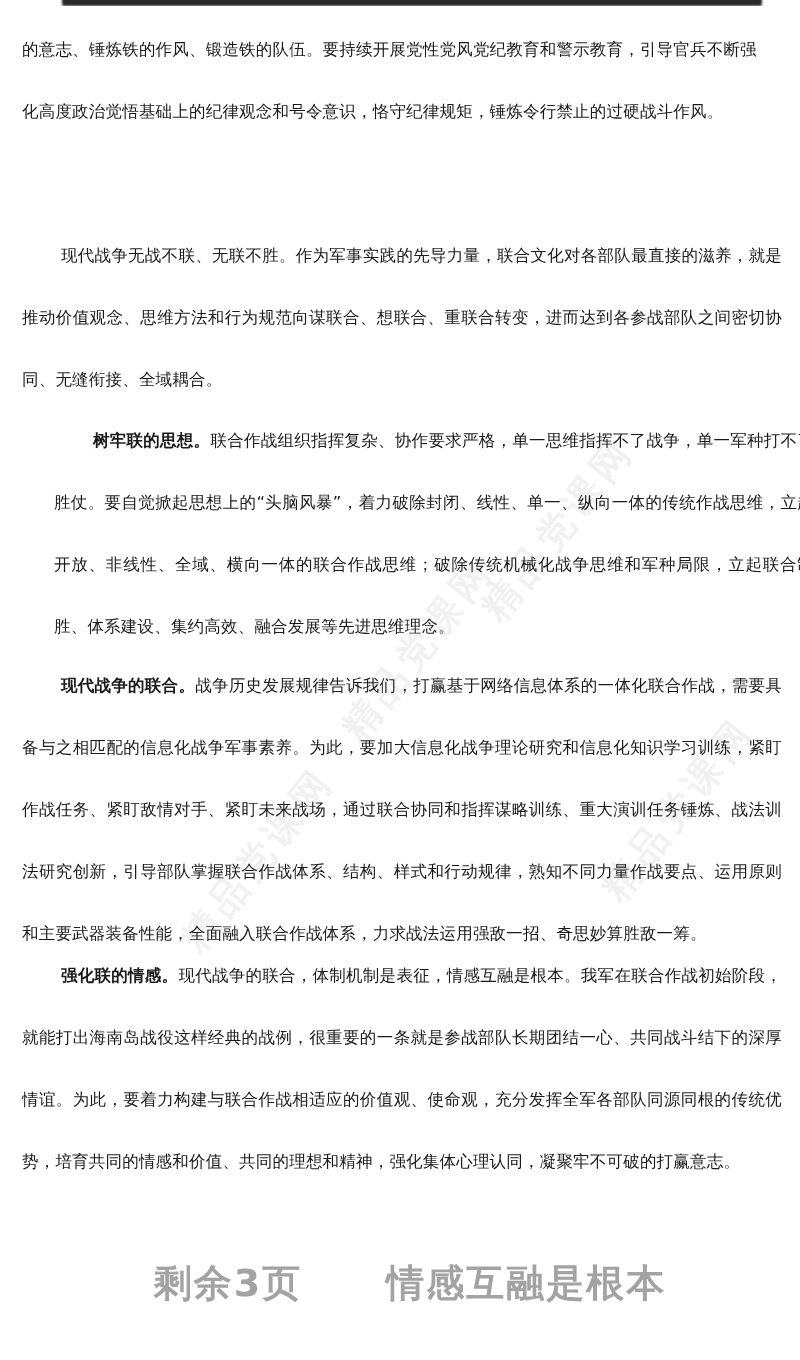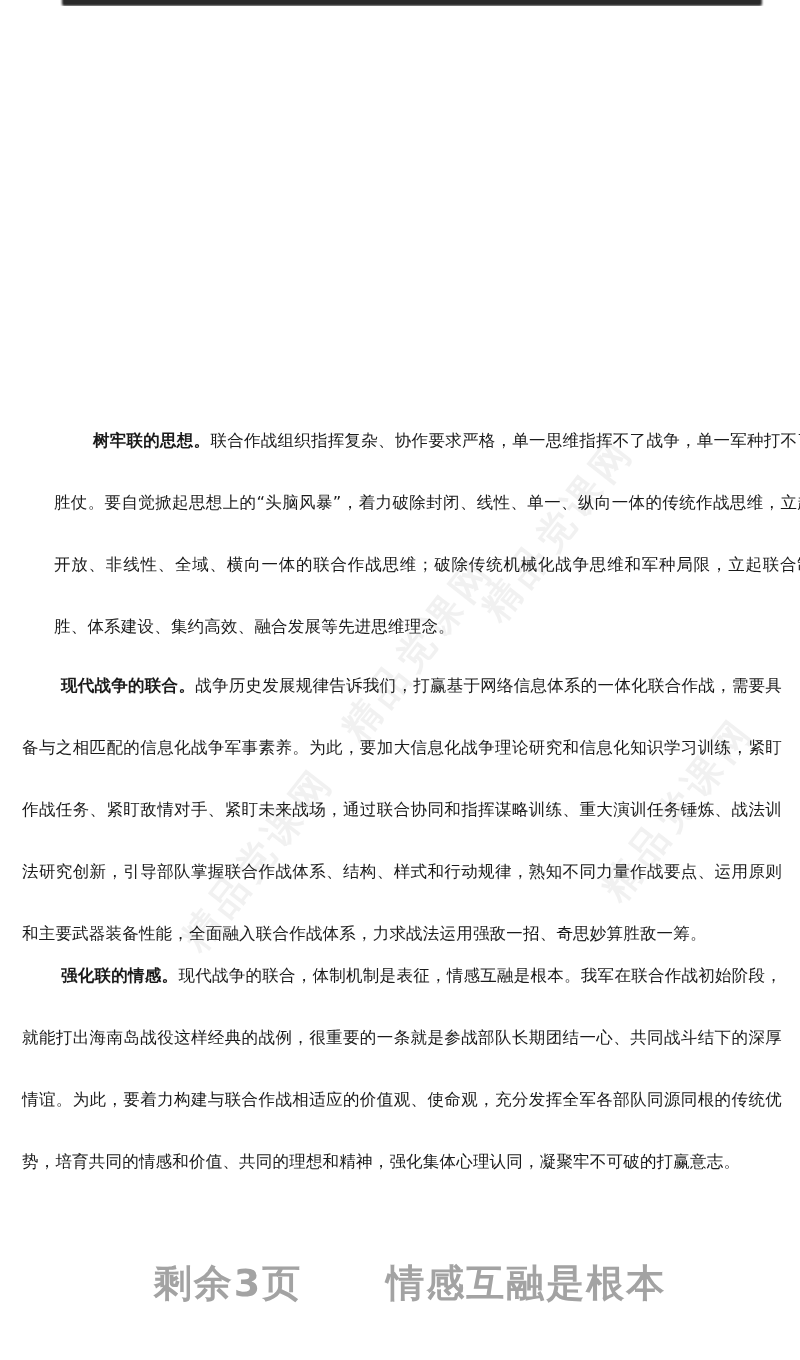--- a/index.html
+++ b/index.html
@@ -99,22 +99,27 @@
 
   <div class="watermark" style="left:470px; top:600px;">精品党课网</div>
   <div class="watermark" style="left:330px; top:720px;">精品党课网</div>
   <div class="watermark" style="left:170px; top:930px;">精品党课网</div>
   <div class="watermark" style="left:590px; top:880px;">精品党课网</div>
 
   <div class="clipped-line">
     <div class="bar" style="left:40px; width:700px;"></div>
   </div>
 
+  <p class="para" style="top:19px;">
+    <span>的意志、锤炼铁的作风、锻造铁的队伍。要持续开展党性党风党纪教育和警示教育，引导官兵不断强</span><br>
+    <span>化高度政治觉悟基础上的纪律观念和号令意识，恪守纪律规矩，锤炼令行禁止的过硬战斗作风。</span>
+  </p>
 
 
+  <p class="para indent" style="top:225px;">现代战争无战不联、无联不胜。作为军事实践的先导力量，联合文化对各部队最直接的滋养，就是推动价值观念、思维方法和行为规范向谋联合、想联合、重联合转变，进而达到各参战部队之间密切协同、无缝衔接、全域耦合。</p>
 
   <p class="para indent" style="top:410px;margin-left:32px;">
     <span class="bold">树牢联的思想。</span><span>联合作战组织指挥复杂、协作要求严格，单一思维指挥不了战争，单一军种打不了胜仗。要自觉掀起思想上的“头脑风暴”，着力破除封闭、线性、单一、纵向一体的传统作战思维，立起开放、非线性、全域、横向一体的联合作战思维；破除传统机械化战争思维和军种局限，立起联合制胜、体系建设、集约高效、融合发展等先进思维理念。</span>
   </p>
 
   <p class="para indent" style="top:655px;">
     <span class="bold">现代战争的联合。</span><span>战争历史发展规律告诉我们，打赢基于网络信息体系的一体化联合作战，需要具备与之相匹配的信息化战争军事素养。为此，要加大信息化战争理论研究和信息化知识学习训练，紧盯作战任务、紧盯敌情对手、紧盯未来战场，通过联合协同和指挥谋略训练、重大演训任务锤炼、战法训法研究创新，引导部队掌握联合作战体系、结构、样式和行动规律，熟知不同力量作战要点、运用原则和主要武器装备性能，全面融入联合作战体系，力求战法运用强敌一招、奇思妙算胜敌一筹。</span>
   </p>
 
   <p class="para indent" style="top:945px;">

